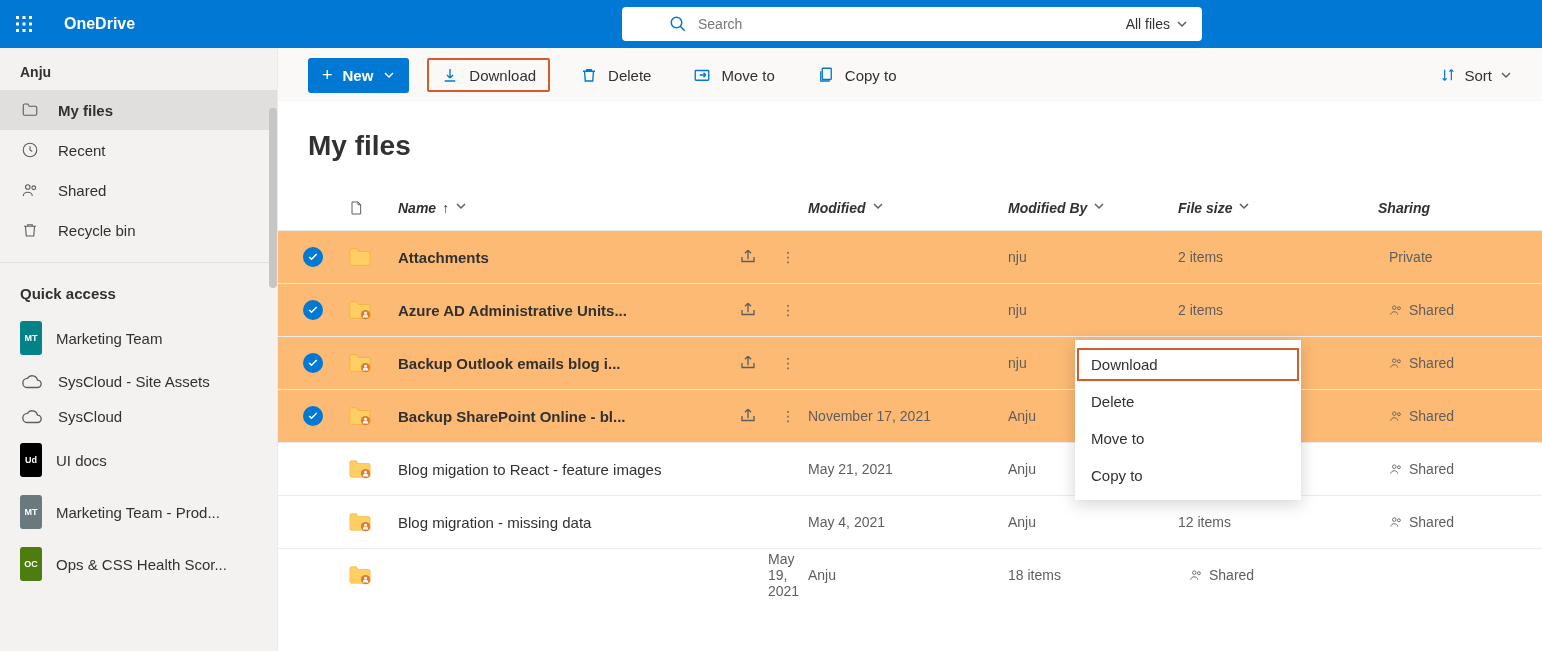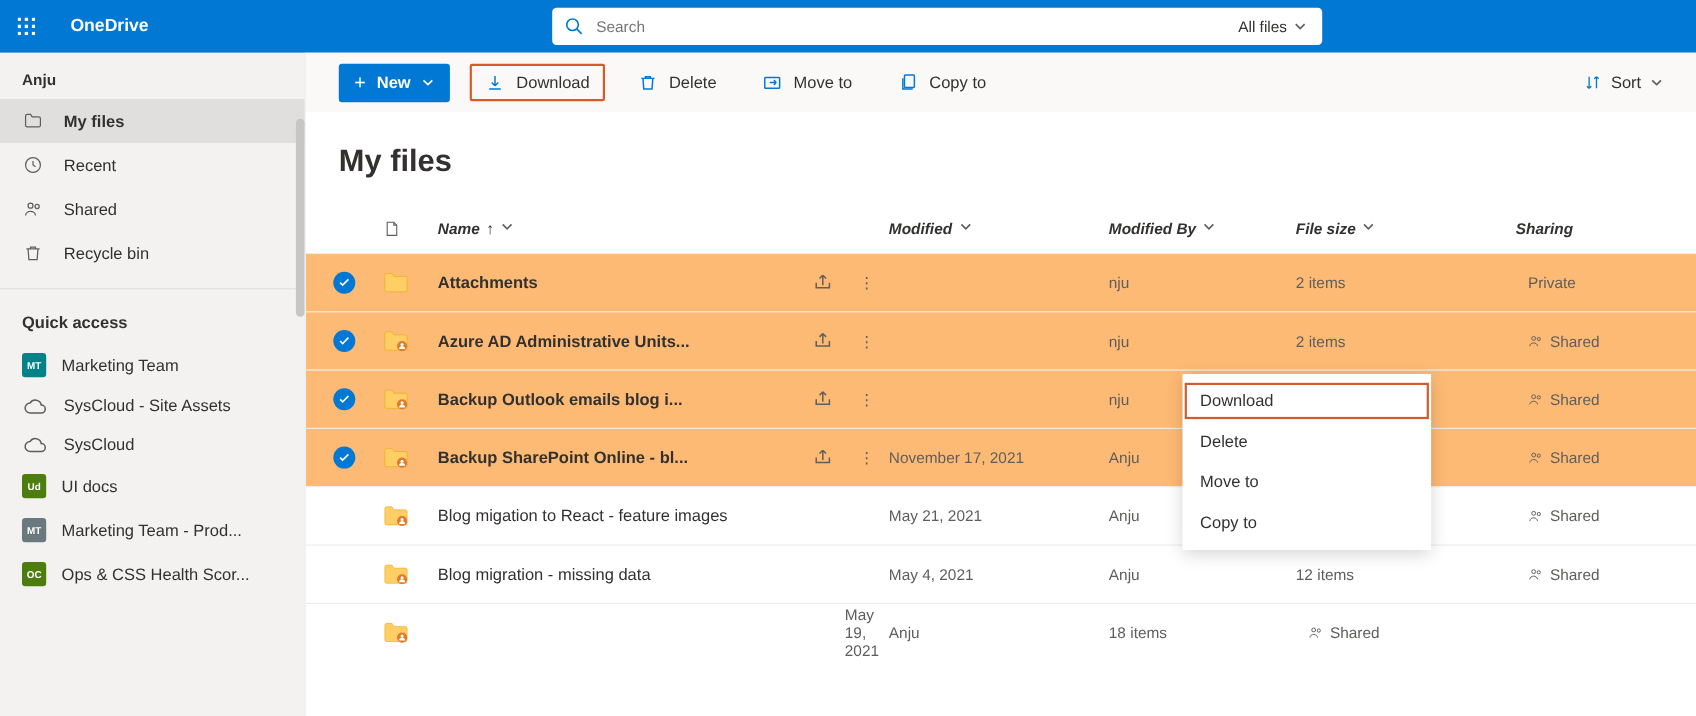--- a/index.html
+++ b/index.html
@@ -4,39 +4,39 @@
 <style>
   * { box-sizing: border-box; margin: 0; padding: 0; font-family: "Segoe UI", Arial, sans-serif; }
   body { width: 1542px; height: 651px; overflow: hidden; background: #fff; font-size: 14px; color: #323130; }
 
   
   .header { display: flex; align-items: center; height: 48px; background: #0078d4; color: #fff; }
   .waffle { width: 48px; height: 48px; display: flex; align-items: center; justify-content: center; cursor: pointer; }
   .waffle svg { width: 16px; height: 16px; fill: #fff; }
   .app-name { font-size: 16px; font-weight: 600; margin-left: 16px; }
   .header-spacer { flex: 1; }
-  .search-wrap { display: flex; align-items: center; width: 700px; height: 34px; background: #fff; border-radius: 4px; margin-right: 340px; }
+  .search-wrap { display: flex; align-items: center; width: 580px; height: 34px; background: #fff; border-radius: 4px; margin-right: 340px; padding-left: 36px; }
   .search-icon { width: 40px; display: flex; align-items: center; justify-content: center; color: #0078d4; }
   .search-input { border: none; outline: none; flex: 1; font-size: 14px; color: #323130; background: transparent; }
   .search-scope { display: flex; align-items: center; padding: 0 14px; color: #323130; gap: 6px; cursor: pointer; }
   .chevron { display:inline-block; }
 
   
   .main { display: flex; height: calc(651px - 48px); }
   .sidebar { width: 278px; background: #f3f2f1; position: relative; overflow-y: auto; border-right: 1px solid #edebe9; }
   .sidebar::-webkit-scrollbar { width: 10px; }
   .sidebar-scroll-thumb { position:absolute; right:0; top:60px; width:8px; height:180px; background:#c8c6c4; border-radius:4px; }
   .user-label { padding: 16px 20px 10px; font-weight: 600; font-size: 14px; }
   .nav-item { display: flex; align-items: center; gap: 18px; padding: 10px 20px; cursor: pointer; font-size: 15px; color:#323130; }
   .nav-item.active { background: #e1dfdd; font-weight: 600; }
   .nav-item .nav-icon { width: 20px; height: 20px; display:flex; align-items:center; justify-content:center; color:#605e5c; }
   .sidebar-sep { height: 1px; background: #e1dfdd; margin: 12px 0; }
   .quick-label { padding: 10px 20px; font-weight: 600; font-size: 15px; }
   .qa-item { display:flex; align-items:center; gap: 14px; padding: 9px 20px; cursor:pointer; font-size:15px; }
-  .qa-badge { width:22px; height:22px; border-radius:3px; display:flex; align-items:center; justify-content:center; font-size:9px; font-weight:600; color:#fff; }
+  .qa-badge { width:22px; height:34px; border-radius:3px; display:flex; align-items:center; justify-content:center; font-size:9px; font-weight:600; color:#fff; }
   .qa-cloud { width:24px; display:flex; align-items:center; justify-content:center; color:#605e5c;}
 
   
   .content { flex: 1; display:flex; flex-direction:column; background:#faf9f8; position: relative; }
   .toolbar { display:flex; align-items:center; height: 54px; padding: 0 30px; gap: 18px; background:#faf9f8; }
   .btn-primary { display:flex; align-items:center; gap:10px; background:#0078d4; color:#fff; border:none; border-radius:3px; padding: 7px 14px; font-size:15px; font-weight:600; cursor:pointer; }
   .btn-primary .plus { font-size:18px; font-weight:400;}
   .cmd { display:flex; align-items:center; gap:10px; padding: 6px 12px; cursor:pointer; font-size:15px; color:#323130; }
   .cmd .cmd-icon { color:#0078d4; display:flex; }
   .highlight-box { border: 2px solid #d45c2c; border-radius:2px; }
@@ -165,21 +165,21 @@
     </div>
     <div class="qa-item">
       <span class="qa-cloud">
           <svg width="22" height="16" viewBox="0 0 24 16" fill="none" stroke="currentColor" stroke-width="1.5">
             <path d="M7 14a5 5 0 010-10 6 6 0 0111 2 4 4 0 010 8H7z"></path>
           </svg>
         </span>
       <span>SysCloud</span>
     </div>
     <div class="qa-item">
-      <span class="qa-badge" style="background:#4d7c0f">Ud</span>
+      <span class="qa-badge" style="background:#000000">Ud</span>
       <span>UI docs</span>
     </div>
     <div class="qa-item">
       <span class="qa-badge" style="background:#69797e">MT</span>
       <span>Marketing Team - Prod...</span>
     </div>
     <div class="qa-item">
       <span class="qa-badge" style="background:#4d7c0f">OC</span>
       <span>Ops &amp; CSS Health Scor...</span>
     </div>

